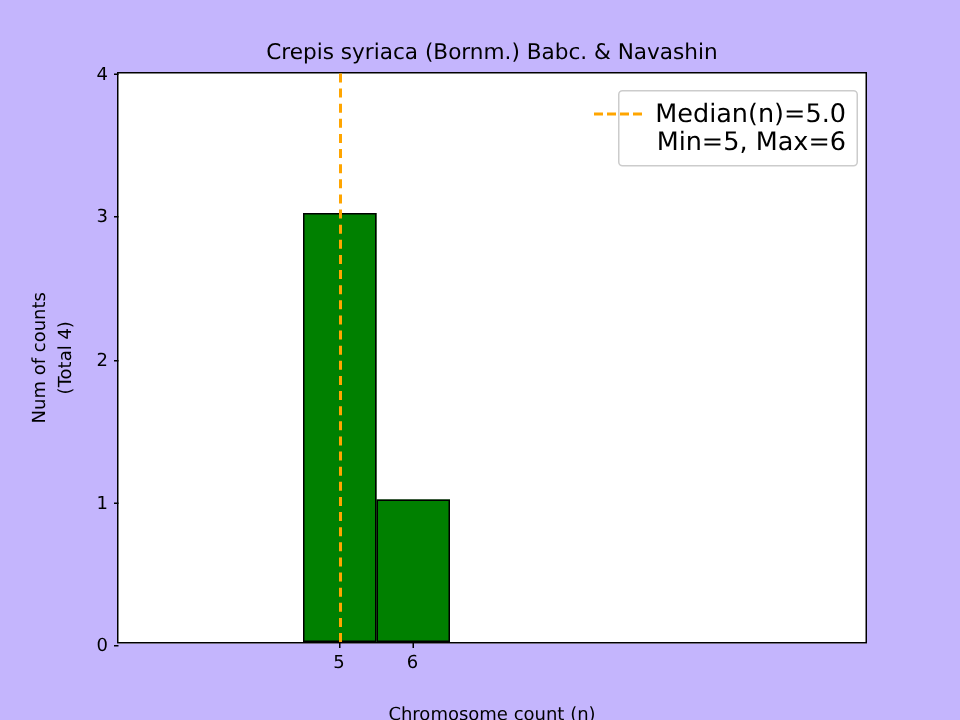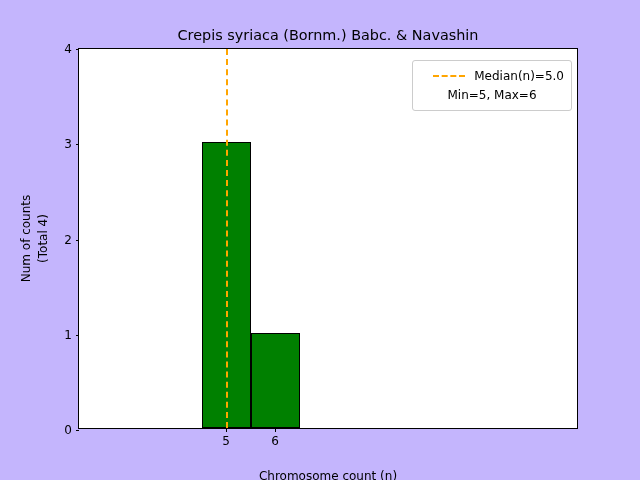--- a/index.html
+++ b/index.html
@@ -155,27 +155,27 @@
     height: 19px;
   }
   #legend-dash {
     width: 32px;
     height: 0;
     border-top: 2.6px dashed #ffa500;
     margin-right: 9px;
     flex: none;
   }
   .legend-text {
-    font-size: 12px;
+    font-size: 17px;
     line-height: 14px;
     white-space: nowrap;
     color: #000000;
     text-align: right;
   }
-  .legend-row.second { justify-content: center; }
+  .legend-row.second { justify-content: flex-end; }
 </style>
 </head>
 <body>
 
 <div id="figure">
 
   <div id="chart-title">Crepis syriaca (Bornm.) Babc. &amp; Navashin</div>
 
   <div id="plot-area">
 

